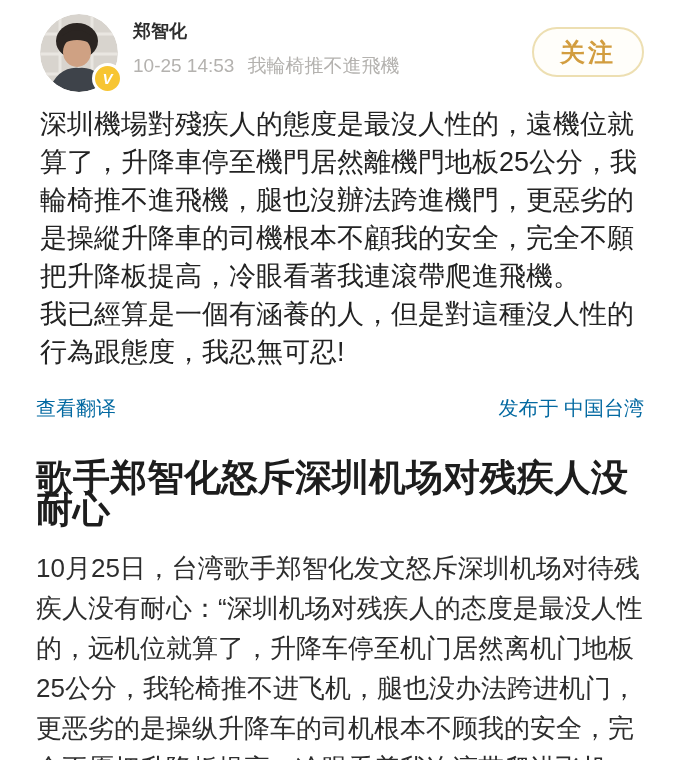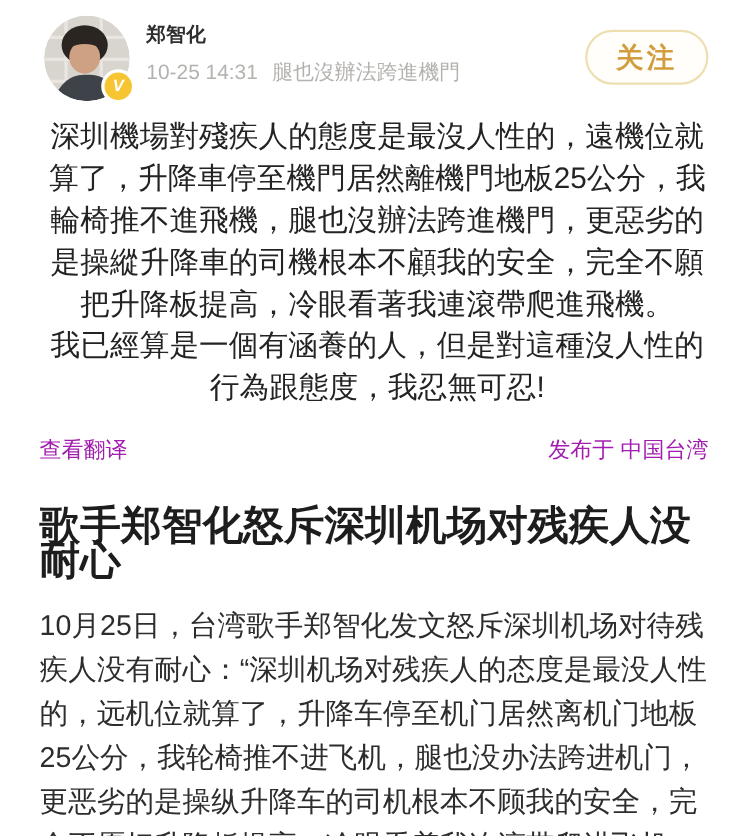--- a/index.html
+++ b/index.html
@@ -24,27 +24,27 @@
   .meta { margin-top:10px; font-size:19px; color:#b4b2af; }
   .meta .src { margin-left:13px; }
   .follow {
     margin-top:13px; min-width:112px; height:50px; border-radius:26px;
     border:2px solid #eddfb2; background:#fffefa; color:#d29d3f;
     font-size:25px; font-weight:600; letter-spacing:3px; padding:0 24px;
     font-family:inherit; cursor:pointer; flex:none;
   }
 
   
-  .post-text { margin:13px 34px 0 40px; font-size:27px; line-height:38px; color:#232323;text-align:center; }
+  .post-text { margin:13px 34px 0 40px; font-size:27px; line-height:38px; color:#232323; }
   .post-text p { margin:0; }
 
   
   .post-footer {
     display:flex; justify-content:space-between; align-items:flex-end;
-    margin:24px 36px 0 36px; font-size:20px; color:#a21caf;
+    margin:24px 36px 0 36px; font-size:20px; color:#0369a1;
   }
 
   
   .article { margin:40px 36px 0 36px; }
   .article-title { margin:0; font-size:37px; font-weight:700; color:#1d1d1d; line-height:32px; }
   .article-body { margin:22px 0 0 0; font-size:26px; line-height:40px; color:#2d2d2d; }
 </style>
 </head>
 <body>
 
@@ -66,21 +66,21 @@
           <path d="M22 30 Q37 22 52 30 L52 22 Q37 10 22 22 Z" fill="#2b2522"></path>
           <path d="M8 78 Q18 52 39 54 Q60 52 70 78 Z" fill="#3e434a"></path>
         </g>
       </svg>
       <span class="badge">V</span>
     </div>
 
     <div class="author-block">
       <div class="author">郑智化</div>
       <div class="meta">
-        <span>10-25 14:31</span><span class="src">腿也沒辦法跨進機門</span>
+        <span>10-25 14:53</span><span class="src">我輪椅推不進飛機</span>
       </div>
     </div>
 
     <button class="follow">关注</button>
   </header>
 
   <div class="post-text">
     <p>深圳機場對殘疾人的態度是最沒人性的，遠機位就算了，升降車停至機門居然離機門地板25公分，我輪椅推不進飛機，腿也沒辦法跨進機門，更惡劣的是操縱升降車的司機根本不顧我的安全，完全不願把升降板提高，冷眼看著我連滾帶爬進飛機。</p>
     <p>我已經算是一個有涵養的人，但是對這種沒人性的行為跟態度，我忍無可忍!</p>
   </div>

